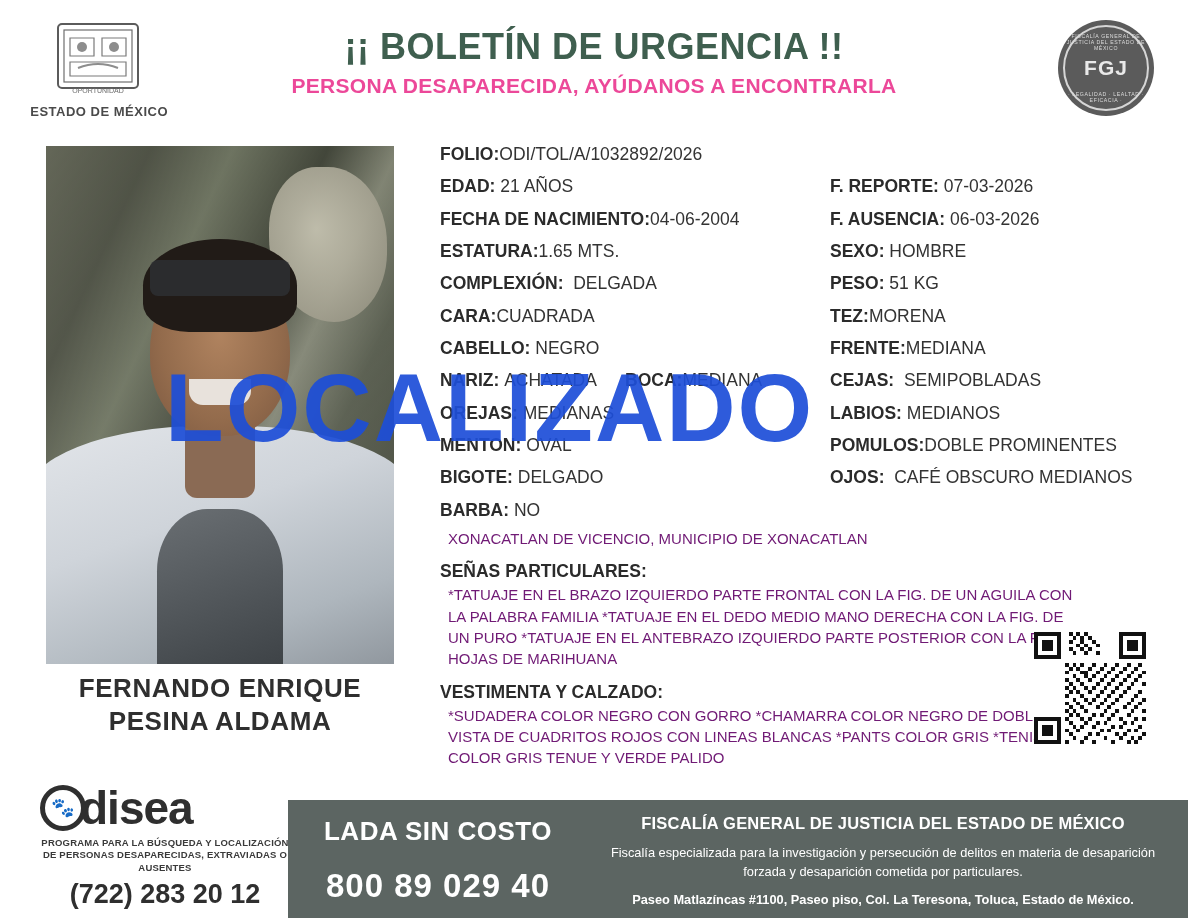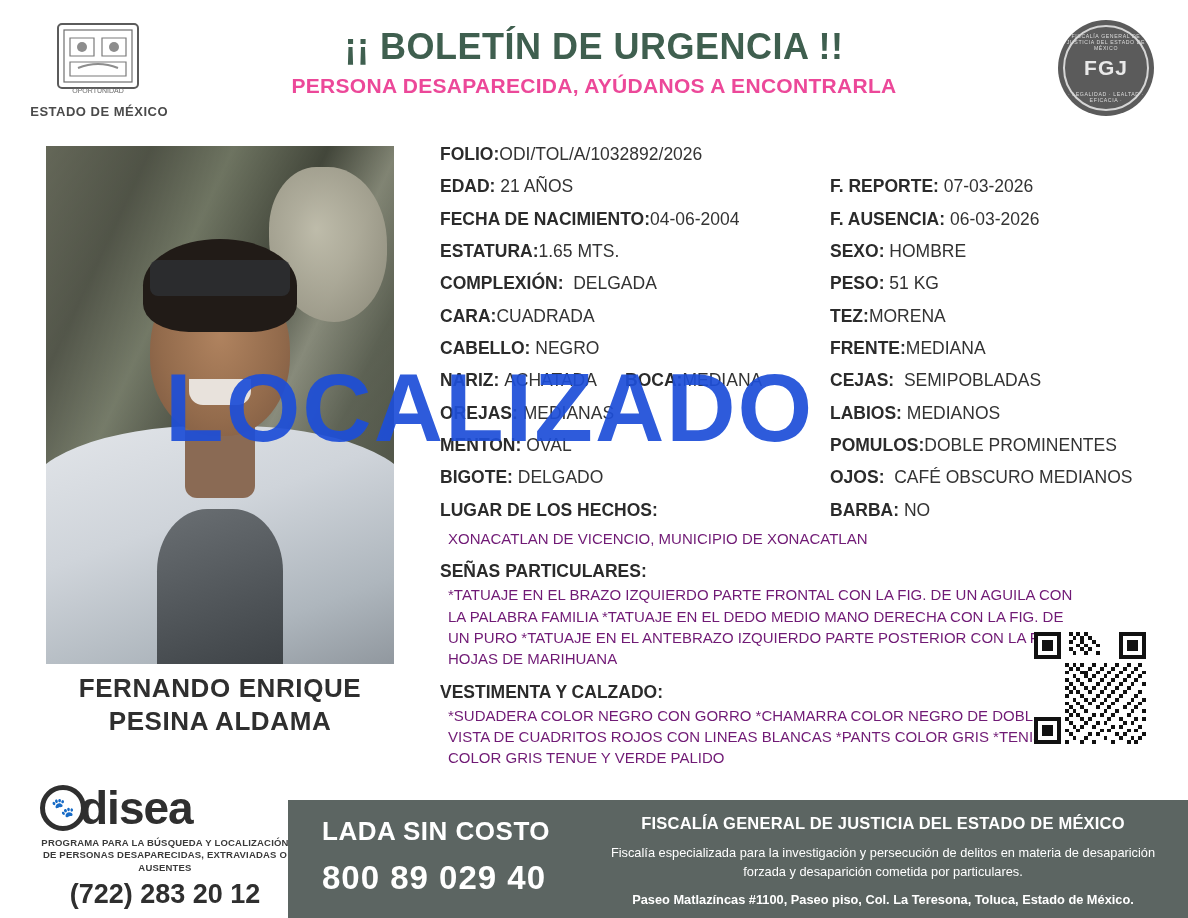--- a/index.html
+++ b/index.html
@@ -153,23 +153,23 @@
   .odisea-sub {
     font-size:9.5px; font-weight:bold; color:#3a3a3a; letter-spacing:.2px;
     margin-top:2px; line-height:1.35; text-align:center;
   }
   .odisea-phone { font-size:27px; font-weight:bold; color:#2f2f2f; margin-top:4px; }
 
   .footer-bar {
     position:absolute; left:288px; bottom:0; width:900px; height:118px;
     background:#5c6562; color:#ffffff; display:flex;
   }
-  .lada { width:300px; padding:16px 10px 0 34px; text-align:left; }
+  .lada { width:300px; padding:16px 10px 0 10px; text-align:center; }
   .lada-t { font-size:26px; font-weight:bold; letter-spacing:.5px; }
-  .lada-n { font-size:33px; font-weight:bold; margin-top:12px; letter-spacing:1px; }
+  .lada-n { font-size:33px; font-weight:bold; margin-top:20px; letter-spacing:1px; }
   .fiscalia { flex:1; padding:14px 20px 0 10px; text-align:center; }
   .fis-t { font-size:16.5px; font-weight:bold; letter-spacing:.2px; }
   .fis-d { font-size:12.8px; margin-top:10px; line-height:1.5; }
   .fis-a { font-size:12.8px; font-weight:bold; margin-top:10px; line-height:1.45; }
 </style>
 </head>
 <body>
 
 <div class="poster">
 
@@ -317,23 +317,20 @@
     <div class="row">
       <div class="col-l fld">
         <b>BIGOTE:</b>&nbsp;<span class="v">DELGADO</span>
       </div>
       <div class="col-r fld">
         <b>OJOS:</b>&nbsp;&nbsp;<span class="v">CAFÉ OBSCURO MEDIANOS</span>
       </div>
     </div>
 
     <div class="row">
-      <div class="col-l">
-        <div class="block-label">LUGAR DE LOS HECHOS:</div>
-      </div>
       <div class="col-r fld">
         <b>BARBA:</b>&nbsp;<span class="v">NO</span>
       </div>
     </div>
 
     <div class="block-text">XONACATLAN DE VICENCIO, MUNICIPIO DE XONACATLAN</div>
 
     <div class="block-label mt10">SEÑAS PARTICULARES:</div>
     <div class="block-text">*TATUAJE EN EL BRAZO IZQUIERDO PARTE FRONTAL CON LA FIG. DE UN AGUILA CON LA PALABRA FAMILIA *TATUAJE EN EL DEDO MEDIO MANO DERECHA CON LA FIG. DE UN PURO *TATUAJE EN EL ANTEBRAZO IZQUIERDO PARTE POSTERIOR CON LA FIG. DE HOJAS DE MARIHUANA</div>
 

